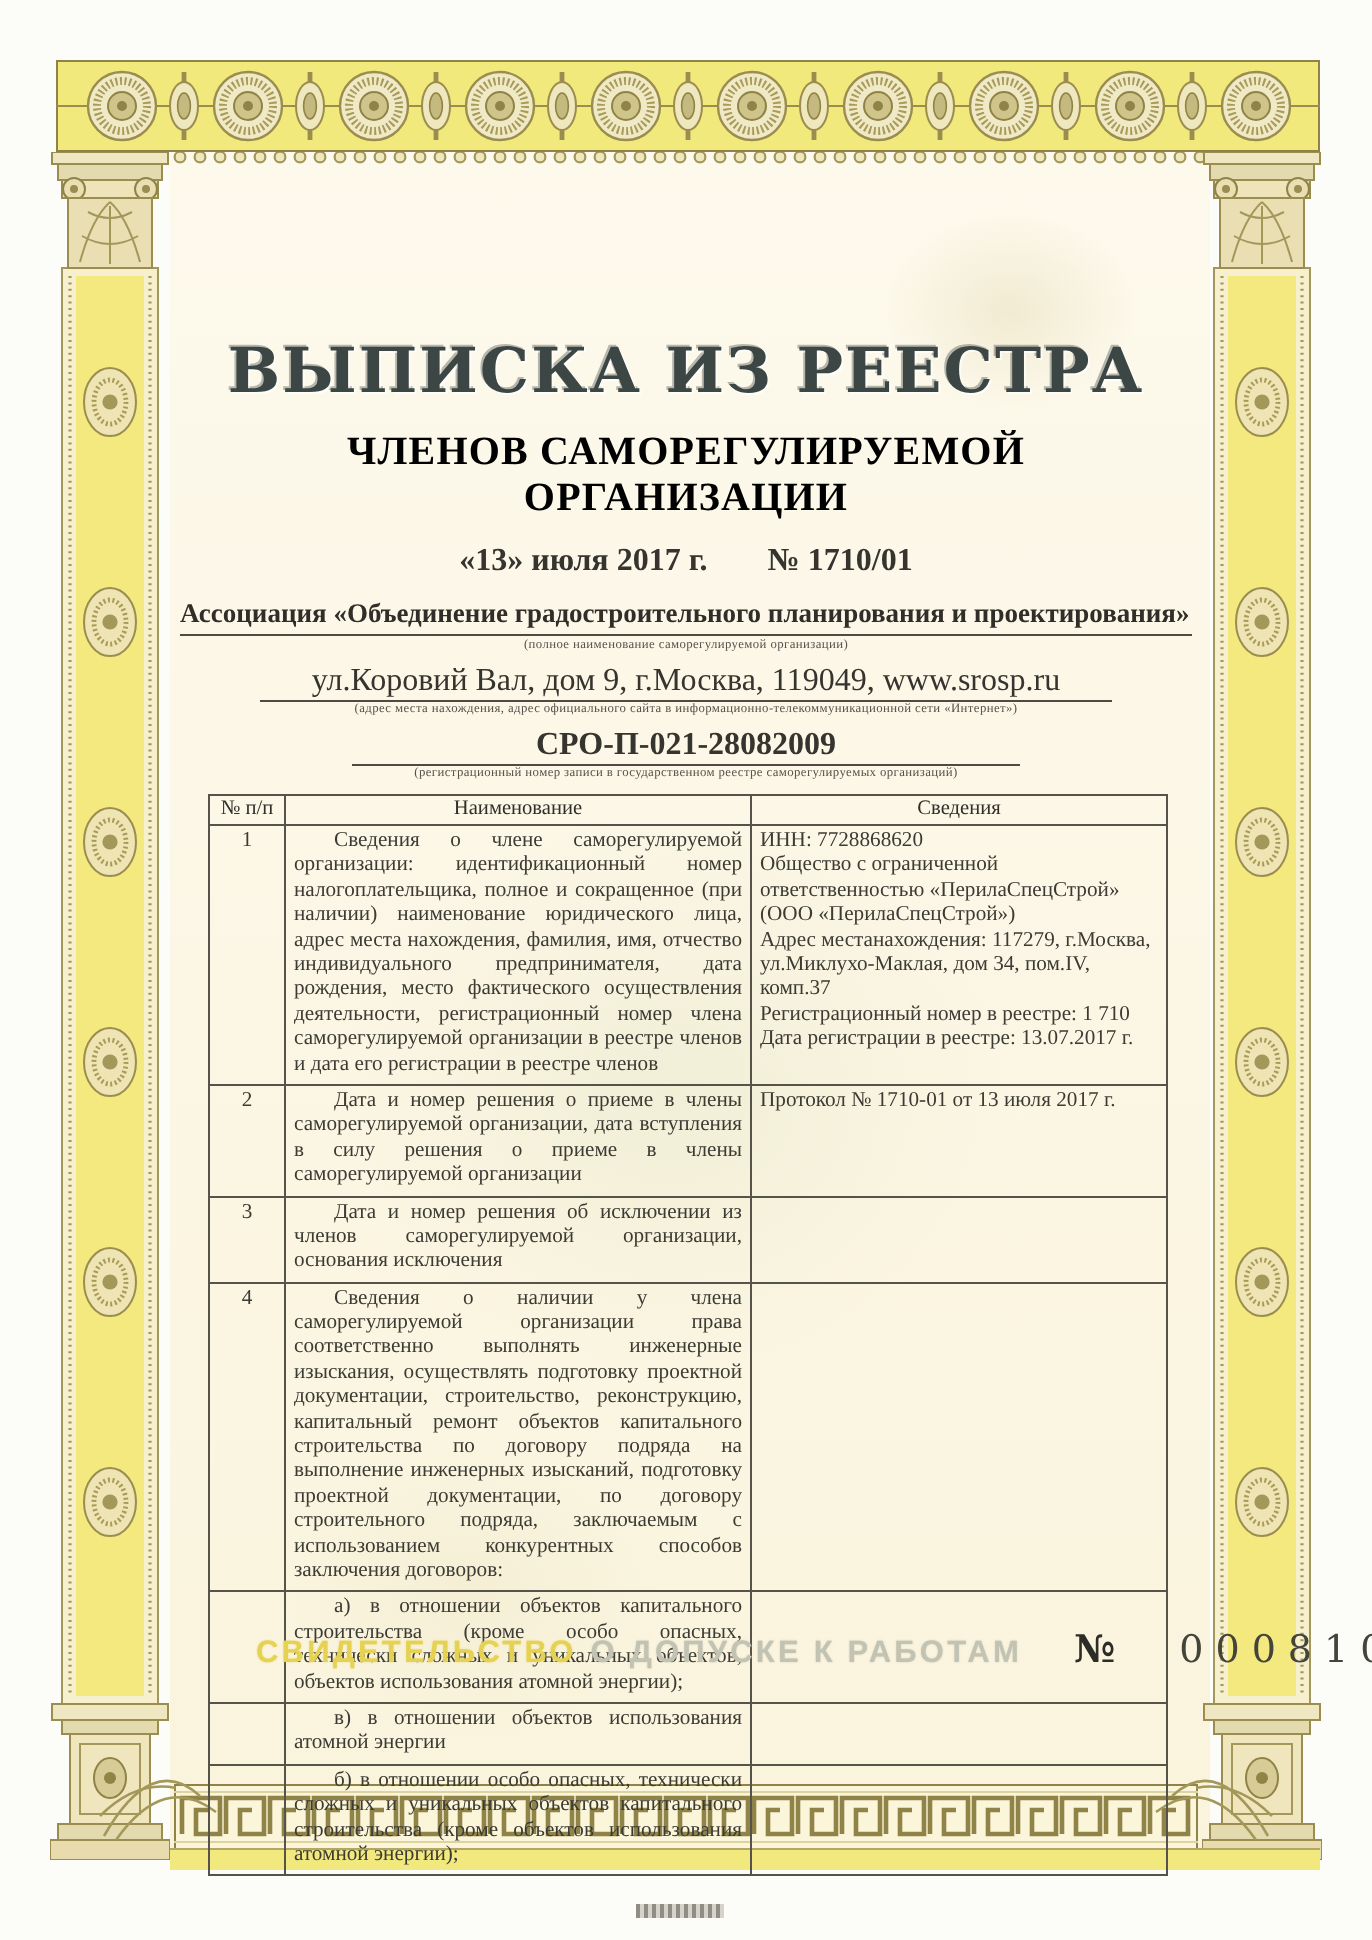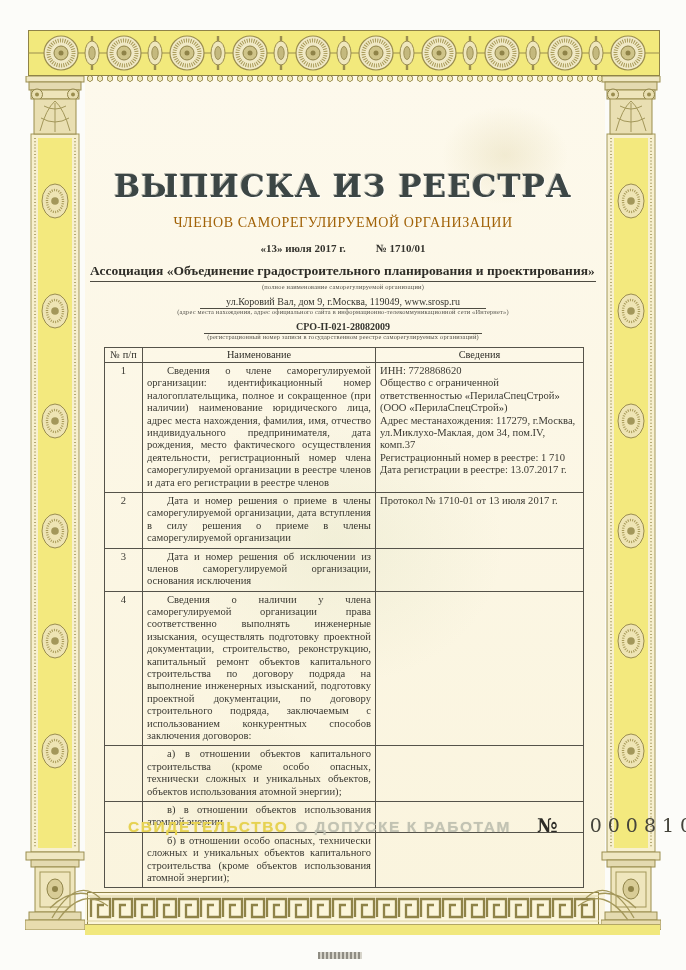--- a/index.html
+++ b/index.html
@@ -20,28 +20,28 @@
     background:#f1e87e;border-top:1px solid #b3a765;}
   .svgdeco{position:absolute;}
   .scan-artifact{position:absolute;left:318px;top:952px;width:44px;height:7px;opacity:.75;
     background:repeating-linear-gradient(90deg,#6b685d 0 2px,#c9c6ba 2px 4px);}
 
   
   .content{position:absolute;left:90px;top:168px;width:506px;}
   .title{margin:0;text-align:center;font-family:"DejaVu Serif",serif;font-weight:bold;
     font-size:31px;letter-spacing:1px;color:#3c4645;
     text-shadow:1px 1px 0 rgba(255,255,255,.65),-1px -1px 0 rgba(20,30,30,.30);}
-  .subtitle{margin:11px 0 0;text-align:center;font-size:14px;font-weight:normal;
-    letter-spacing:.6px;color:#a16207;}
-  .dateline{margin-top:11px;text-align:center;font-size:11px;font-weight:bold;color:#35342e;}
+  .subtitle{margin:11px 0 0;text-align:center;font-size:20px;font-weight:bold;
+    letter-spacing:.6px;color:#000000;}
+  .dateline{margin-top:11px;text-align:center;font-size:16px;font-weight:bold;color:#35342e;}
   .dateline .gap{display:inline-block;width:30px;}
   .assoc{margin-top:9px;text-align:left;font-size:13.5px;font-weight:bold;color:#2f2e28;
     padding-bottom:2px;border-bottom:1.5px solid #4e4c42;}
   .caption{margin-top:1px;text-align:center;font-size:6.4px;color:#55534c;letter-spacing:.2px;}
-  .centerline{margin-top:6px;text-align:center;font-size:10px;color:#35342e;}
+  .centerline{margin-top:6px;text-align:center;font-size:16px;color:#35342e;}
   .centerline .u{border-bottom:1px solid #4e4c42;padding:0 26px 1px;}
   .sro{font-weight:bold;}
   .sro .u{padding:0 92px 1px;}
 
   
   table.reg{margin:7px 0 0 14px;width:479px;border-collapse:collapse;table-layout:fixed;}
   table.reg td,table.reg th{border:1px solid #55534a;vertical-align:top;
     font-size:10.6px;line-height:1.17;padding:2px 4px 3px;}
   table.reg th{font-size:10.3px;font-weight:normal;text-align:center;padding:1px 2px;color:#2f2e28;}
   col.c-num{width:38px;} col.c-name{width:233px;} col.c-info{width:208px;}

